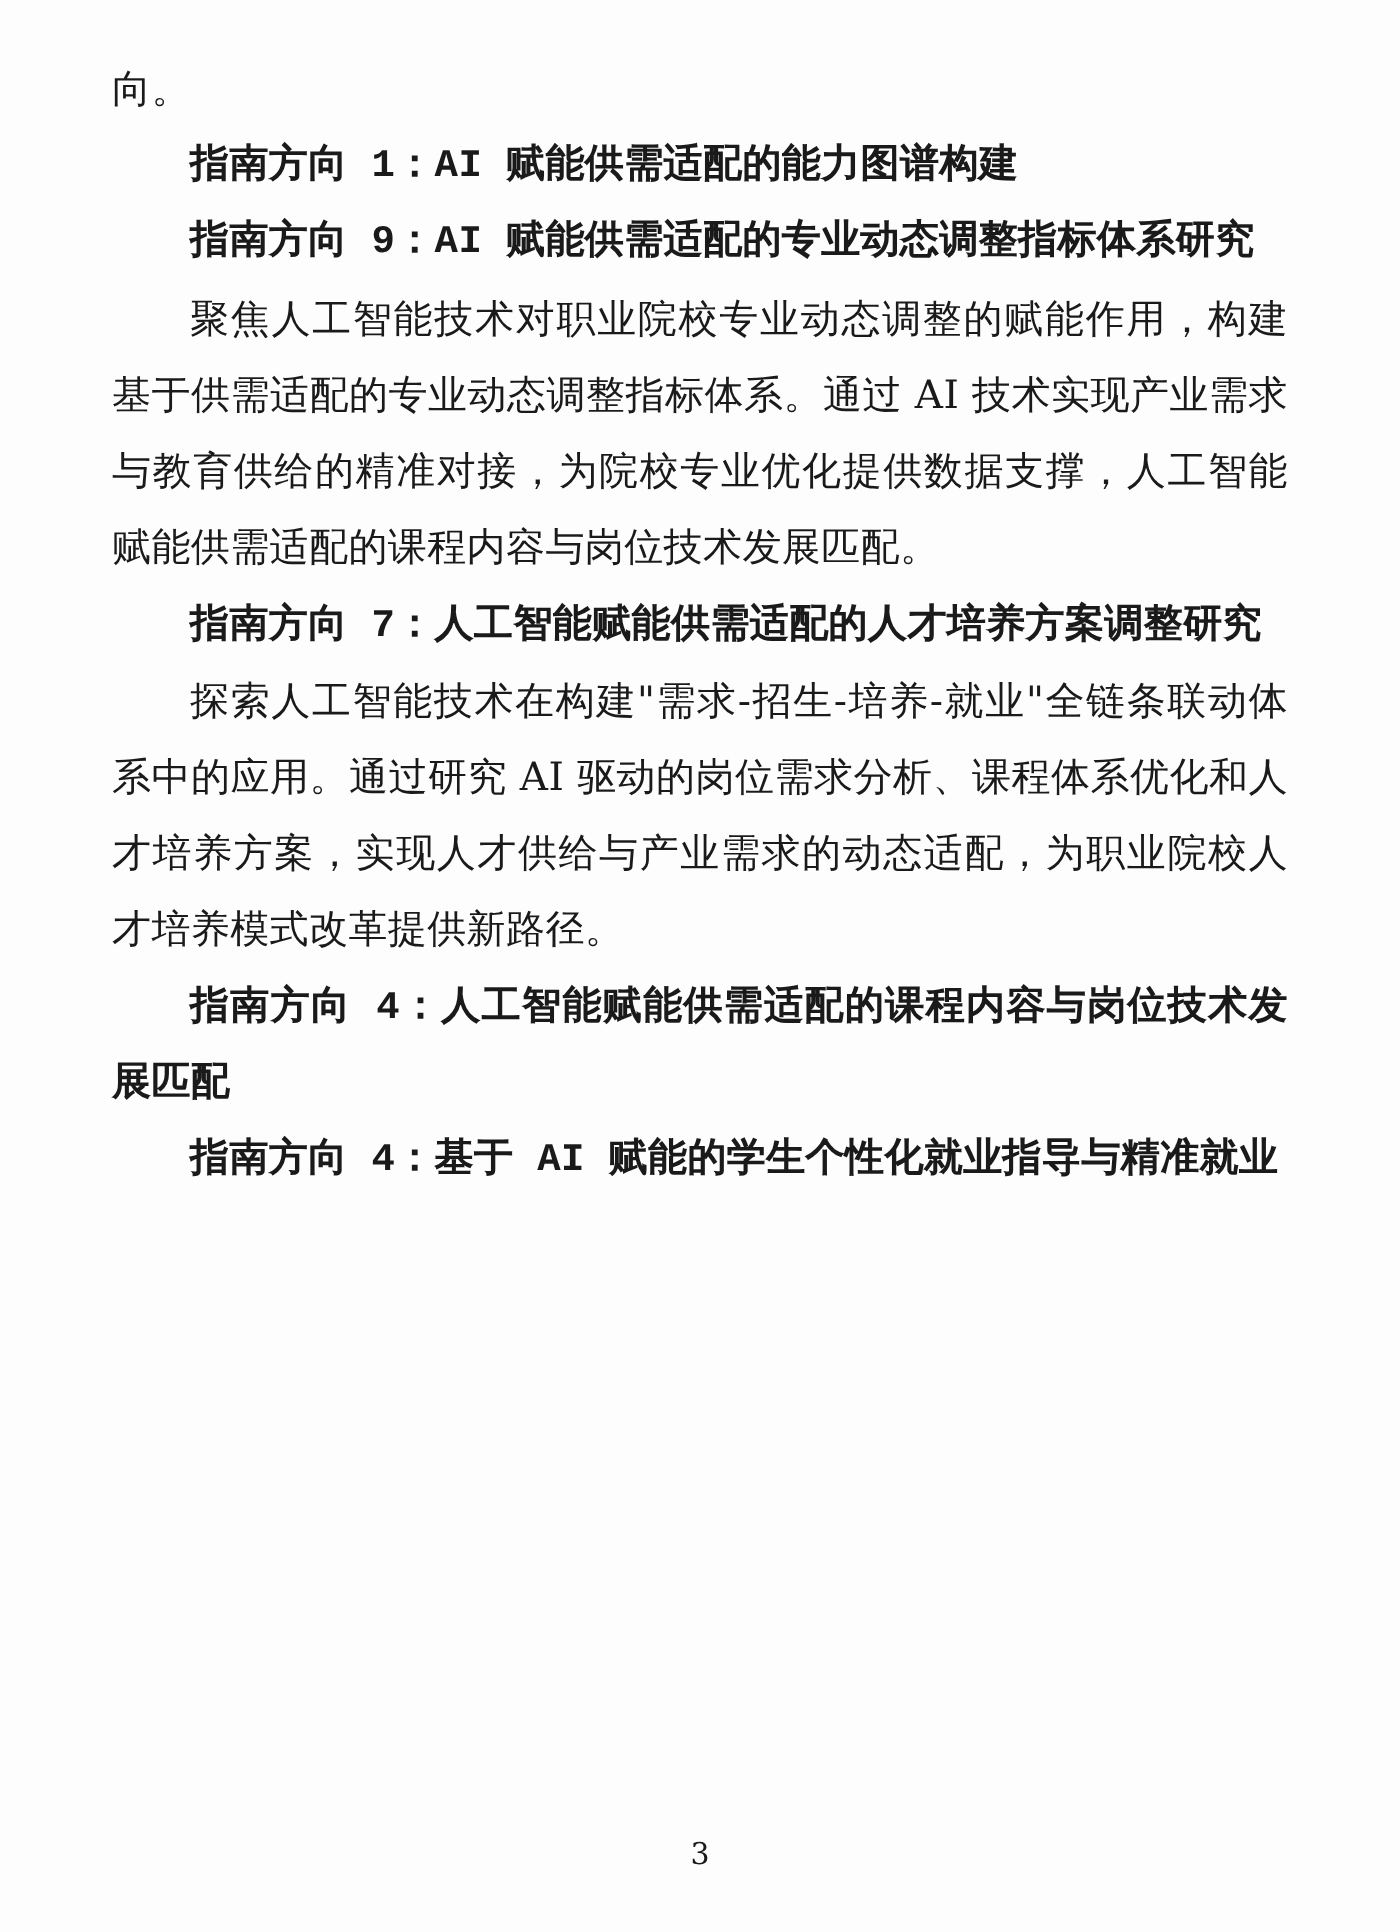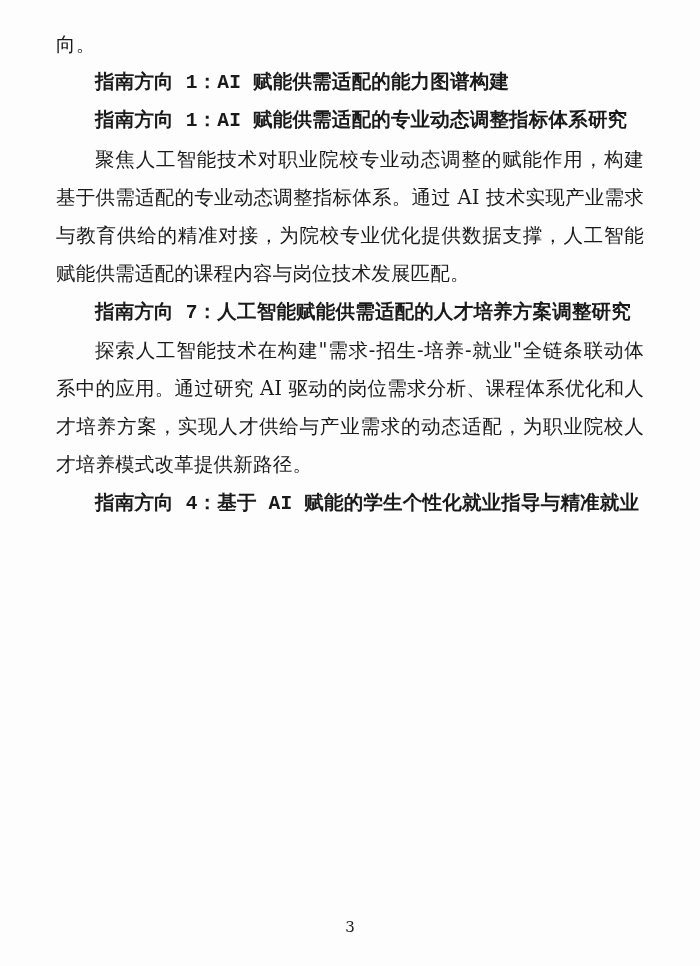--- a/index.html
+++ b/index.html
@@ -57,25 +57,26 @@
 </head>
 <body>
 
 <div class="page">
   <div class="doc-body">
 
     <p class="para cont">向。</p>
 
     <p class="heading">指南方向 1：AI 赋能供需适配的能力图谱构建</p>
 
-    <p class="heading">指南方向 1：AI 赋能供需适配的专业动态调整指标体系研究</p>
+    <p class="heading">指南方向 9：AI 赋能供需适配的专业动态调整指标体系研究</p>
     <p class="para">聚焦人工智能技术对职业院校专业动态调整的赋能作用，构建基于供需适配的专业动态调整指标体系。通过 AI 技术实现产业需求与教育供给的精准对接，为院校专业优化提供数据支撑，人工智能赋能供需适配的课程内容与岗位技术发展匹配。</p>
 
     <p class="heading">指南方向 7：人工智能赋能供需适配的人才培养方案调整研究</p>
     <p class="para">探索人工智能技术在构建"需求-招生-培养-就业"全链条联动体系中的应用。通过研究 AI 驱动的岗位需求分析、课程体系优化和人才培养方案，实现人才供给与产业需求的动态适配，为职业院校人才培养模式改革提供新路径。</p>
 
+    <p class="heading">指南方向 4：人工智能赋能供需适配的课程内容与岗位技术发展匹配</p>
 
     <p class="heading">指南方向 4：基于 AI 赋能的学生个性化就业指导与精准就业</p>
 
   </div>
 
   <div class="page-number">3</div>
 </div>
 
 </body></html>

